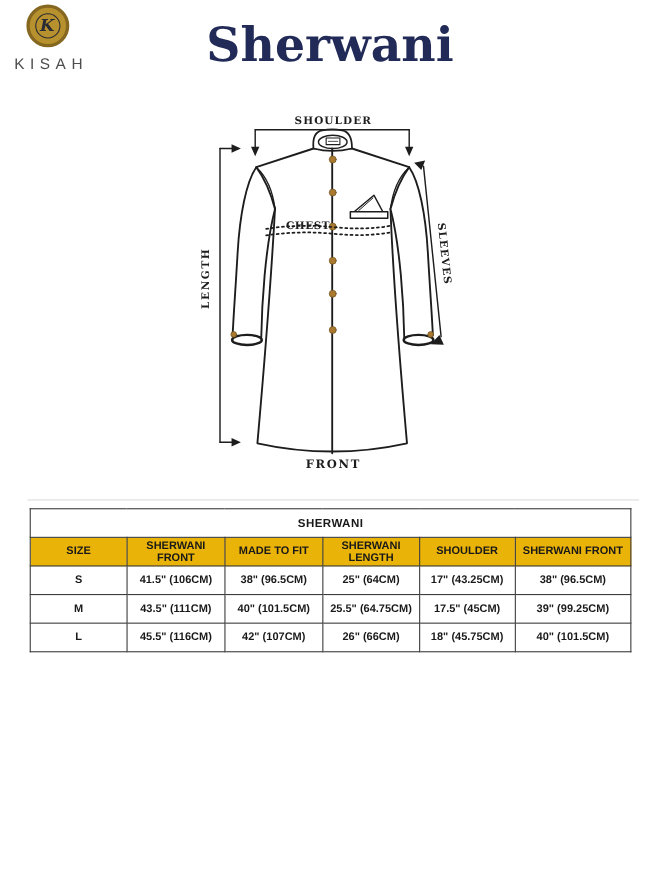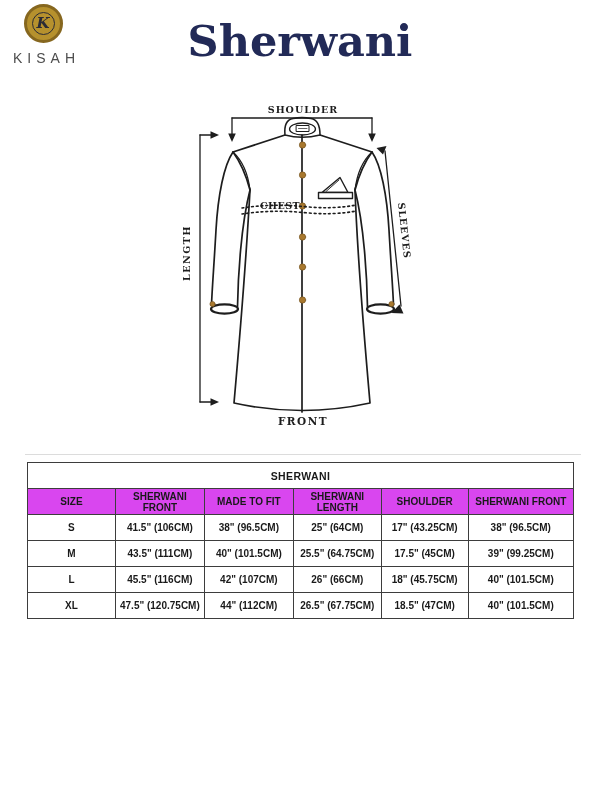--- a/index.html
+++ b/index.html
@@ -29,21 +29,21 @@
   
   .rule{position:absolute;left:25px;top:454px;width:556px;height:1px;background:#dcdcdc;}
 
   
   .size-table{position:absolute;left:27px;top:462px;width:547px;
               border-collapse:collapse;table-layout:fixed;
               font-size:10px;font-weight:bold;color:#191919;}
   .size-table td,.size-table th{border:1.5px solid #3d3d3d;text-align:center;
               padding:0;height:25px;vertical-align:middle;}
   .size-table .tbl-title{background:#ffffff;font-size:10.5px;letter-spacing:.4px;}
-  .size-table thead th{background:#d946ef;font-size:10px;}
+  .size-table thead th{background:#eab308;font-size:10px;}
   .size-table tbody td{background:#ffffff;}
 </style>
 </head>
 <body>
 
 <div class="page">
 
   <div class="logo">
     <div class="logo-disc">
       <span class="logo-k">K</span>
@@ -183,24 +183,16 @@
         <td>39" (99.25CM)</td>
       </tr>
       <tr>
         <td>L</td>
         <td>45.5" (116CM)</td>
         <td>42" (107CM)</td>
         <td>26" (66CM)</td>
         <td>18" (45.75CM)</td>
         <td>40" (101.5CM)</td>
       </tr>
-      <tr>
-        <td>XL</td>
-        <td>47.5" (120.75CM)</td>
-        <td>44" (112CM)</td>
-        <td>26.5" (67.75CM)</td>
-        <td>18.5" (47CM)</td>
-        <td>40" (101.5CM)</td>
-      </tr>
     </tbody>
   </table>
 
 </div>
 
 </body></html>

